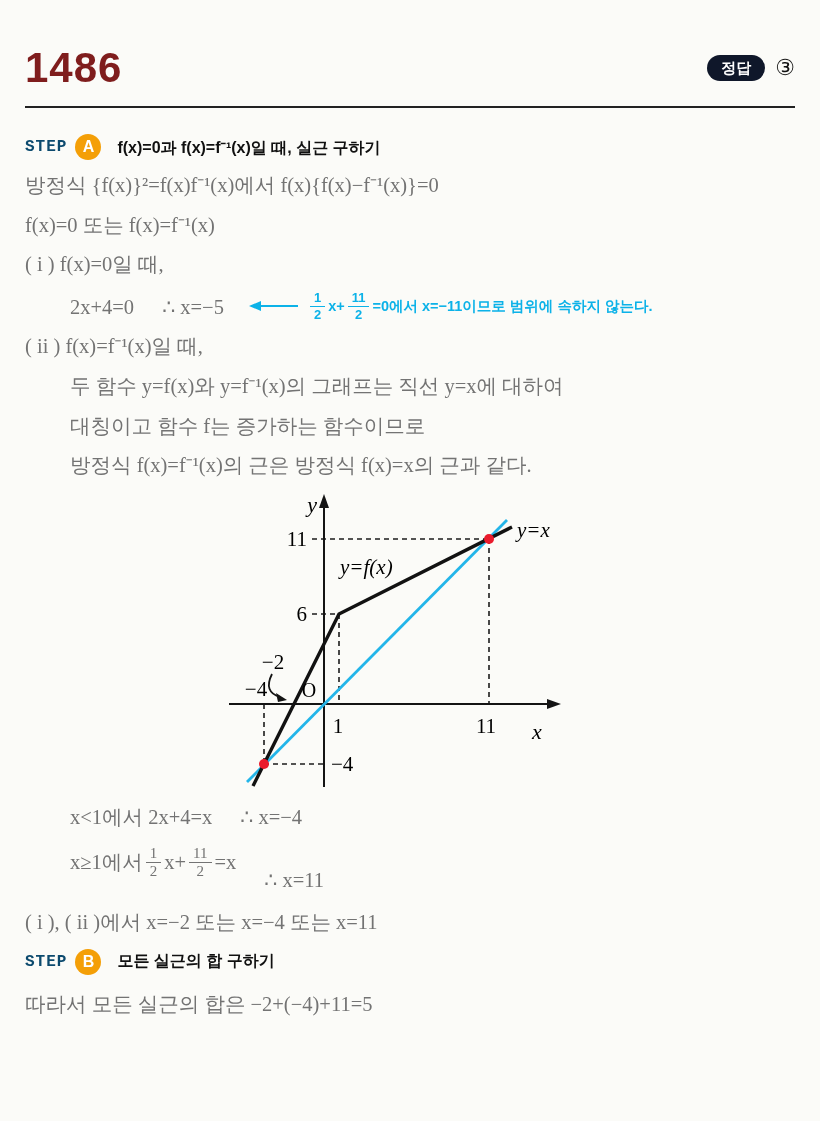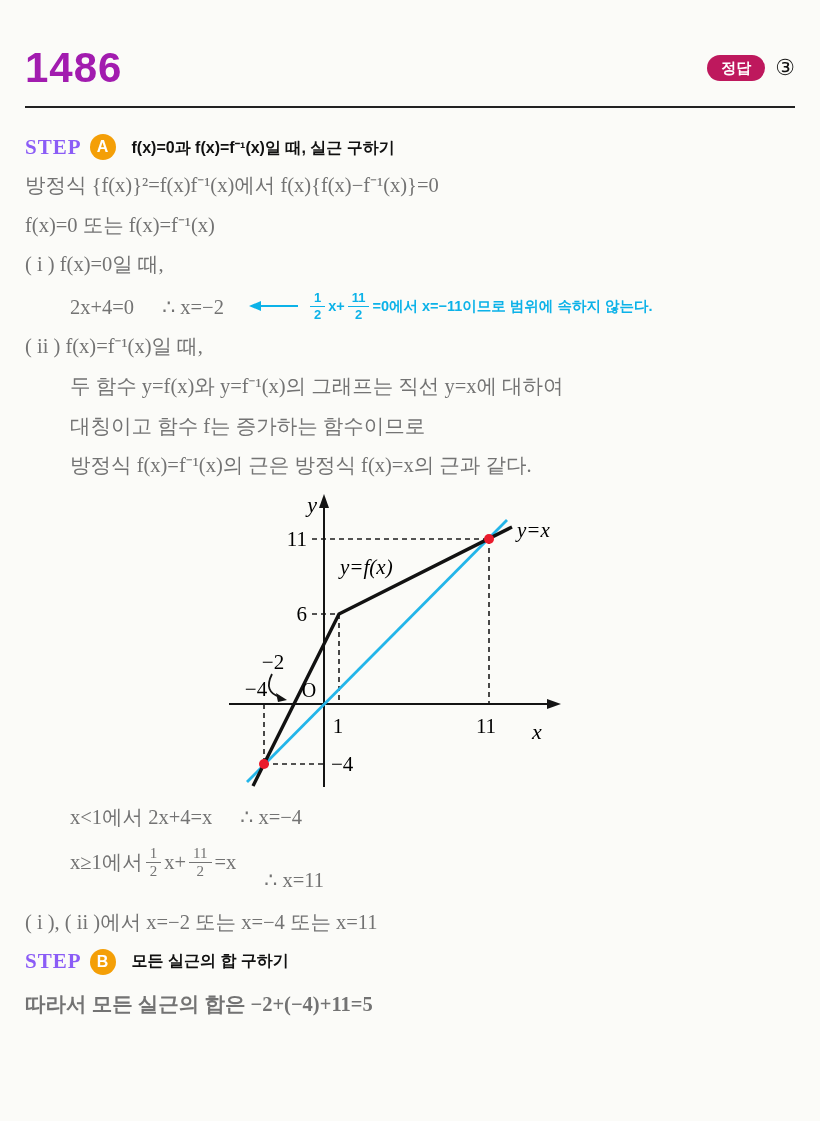--- a/index.html
+++ b/index.html
@@ -8,36 +8,36 @@
     background:#fbfbf8;
     font-family:"Liberation Sans", sans-serif;
     color:#151515;
     position:relative;
   }
   .page { padding:44px 25px 0 25px; }
 
   
   .header-row { display:flex; justify-content:space-between; align-items:center; }
   .prob-number {
-    font-size:42px; font-weight:800; color:#a21caf;
+    font-size:42px; font-weight:800; color:#7f1d1d;
     letter-spacing:1px; font-family:"Liberation Sans", sans-serif;
   }
   .answer-group { display:flex; align-items:center; gap:10px; }
   .answer-badge {
-    background:#be185d; color:#ffffff; font-size:15px; font-weight:700;
+    background:#0f172a; color:#ffffff; font-size:15px; font-weight:700;
     padding:4px 14px; border-radius:14px; line-height:1.2;
   }
   .answer-value { font-size:22px; font-weight:400; color:#111; }
   .rule { border:none; border-top:2px solid #222; margin-top:14px; }
 
   
   .step-row { display:flex; align-items:center; gap:8px; margin:26px 0 6px 0; }
   .step-word {
-    color:#8b5cf6; font-weight:800; font-size:21px; letter-spacing:1px;
-    font-family:Liberation Serif, serif;
+    color:#0c4a6e; font-weight:800; font-size:16px; letter-spacing:1px;
+    font-family:Liberation Mono, monospace;
   }
   .step-circle {
     width:26px; height:26px; border-radius:50%; background:#f49f07;
     color:#fff; font-weight:800; font-size:16px;
     display:flex; align-items:center; justify-content:center; margin-right:8px;
   }
   .step-title { font-size:16px; font-weight:700; color:#101010; }
 
   
   .math-line {
@@ -66,21 +66,21 @@
   .frac .num { border-bottom:1.4px solid currentColor; padding:0 4px 1px; display:block; }
   .frac .den { padding-top:1px; display:block; }
   .rich-row { display:flex; align-items:center; }
 
   
   .graph-wrap { margin:6px 0 2px 134px; width:462px; height:302px; }
   svg text { font-family:"Liberation Serif", serif; }
   .t-italic { font-style:italic; }
 
   .sum-block { margin-top:4px; }
-  .final-line { margin-top:16px;font-weight:bold; }
+  .final-line { margin-top:16px; }
 </style>
 </head>
 <body>
 
 <div class="page">
 
   <div class="header-row">
     <div class="prob-number">1486</div>
     <div class="answer-group">
       <span class="answer-badge">정답</span>
@@ -94,21 +94,21 @@
     <span class="step-circle">A</span>
     <span class="step-title">f(x)=0과 f(x)=f⁻¹(x)일 때, 실근 구하기</span>
   </div>
 
   <div class="math-line">방정식 {f(x)}²=f(x)f⁻¹(x)에서 f(x){f(x)−f⁻¹(x)}=0</div>
   <div class="math-line">f(x)=0 또는 f(x)=f⁻¹(x)</div>
   <div class="math-line">( i ) f(x)=0일 때,</div>
 
   <div class="eq-row">
     <span class="math-line indent-1" style="margin:0 0 0 45px">2x+4=0</span>
-    <span class="math-line therefore" style="margin:0 0 0 28px">∴ x=−2</span>
+    <span class="math-line therefore" style="margin:0 0 0 28px">∴ x=−5</span>
     <span class="annotation-wrap">
       <svg width="52" height="14" viewBox="0 0 52 14">
         <line x1="50" y1="7" x2="10" y2="7" stroke="#0cb2e8" stroke-width="2.2"></line>
         <polygon points="1,7 13,2 13,12" fill="#0cb2e8"></polygon>
       </svg>
       <span class="annotation rich-row">
           <span class="frac">
             <span class="num">1</span>
             <span class="den">2</span>
           </span>

